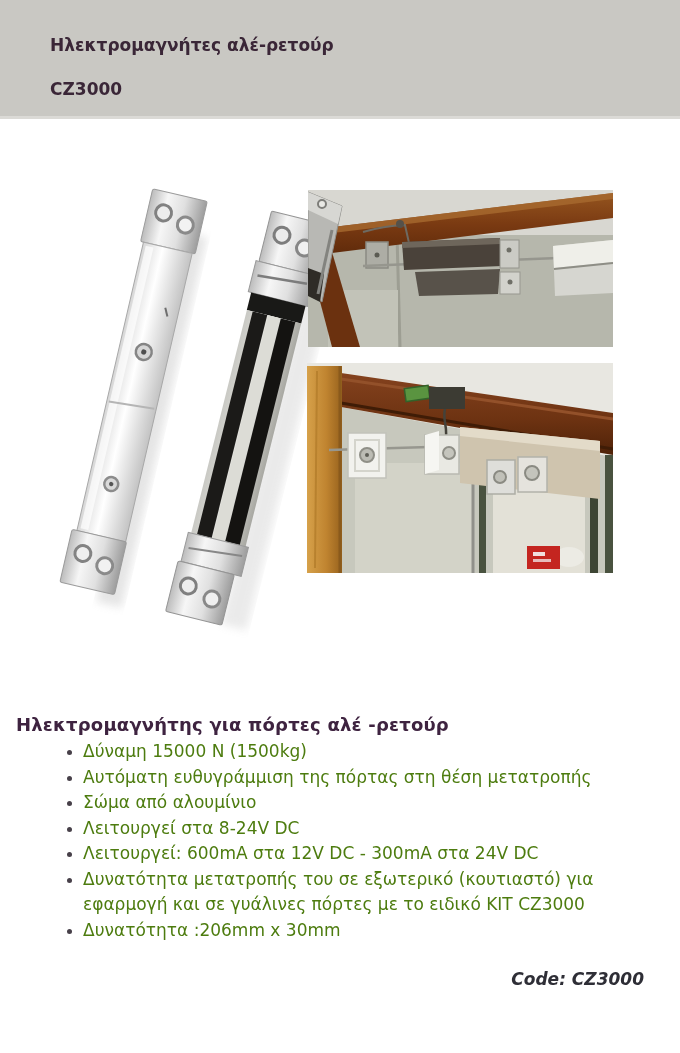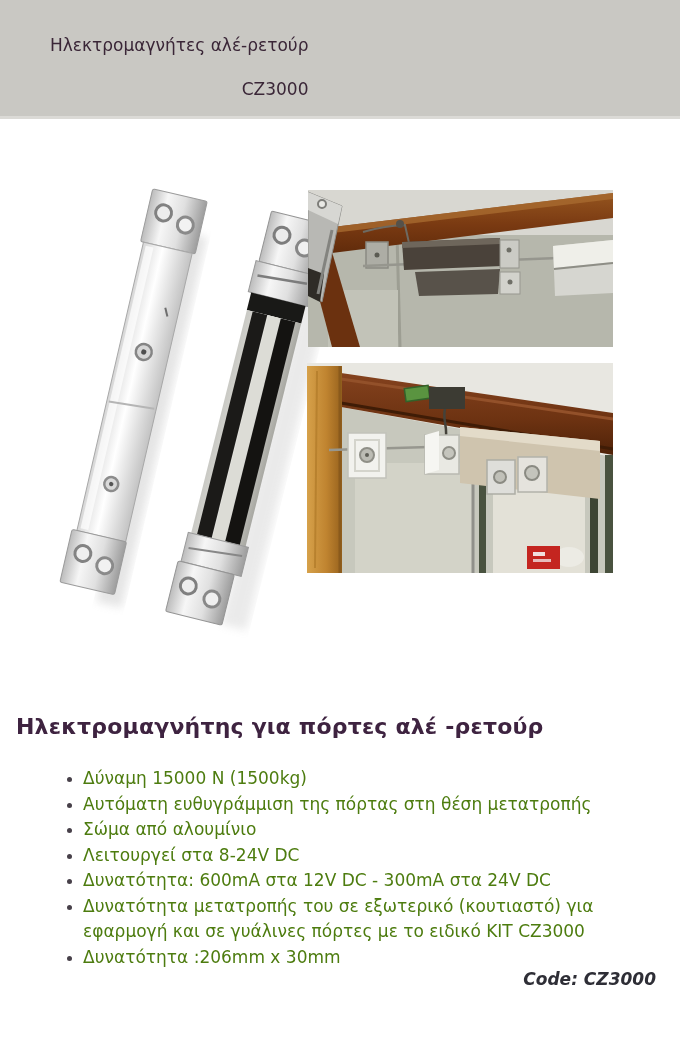--- a/index.html
+++ b/index.html
@@ -5,39 +5,39 @@
   html,body { margin:0; padding:0; background:#ffffff; }
   .page {
     position:relative; width:680px; height:1053px; background:#ffffff;
     font-family:"DejaVu Sans", sans-serif; overflow:hidden;
   }
   .header-bar {
     position:absolute; left:0; top:0; width:680px; height:116px;
     background:#c9c8c3; border-bottom:3px solid #dbdad6;
   }
   .header-title {
-    position:absolute; left:50px; top:34px; text-align:right;
-    font-size:17px; font-weight:normal; line-height:22px; color:#3a2637;
+    position:absolute; left:50px; top:34px; text-align:left;
+    font-size:17px; font-weight:bold; line-height:22px; color:#3a2637;
     white-space:pre-line;
   }
   .img-box { position:absolute; }
   .img-box svg { display:block; }
   .details { position:absolute; left:16px; top:714px; width:648px; }
   .details h2 {
-    margin:0 0 27px 0; font-size:22px; font-weight:bold; color:#3e2340;
+    margin:0 0 4px 0; font-size:18px; font-weight:bold; color:#3e2340;
     letter-spacing:0.2px;
   }
   .spec-list { margin:0; padding:0 0 0 67px; }
   .spec-list li {
     font-size:17px; line-height:25.5px; color:#4d7c0f; max-width:548px;
     list-style:disc outside;
   }
   .spec-list li::marker { color:#474049; font-size:15px; }
   .code-label {
-    position:absolute; right:24px; top:969px;
+    position:absolute; right:36px; top:969px;
     font-size:17px; font-weight:bold; font-style:italic; color:#2e2e36;
   }
 </style>
 </head>
 <body>
 
 <div class="page">
 
   <div class="header-bar">
     <div class="header-title"><span>Ηλεκτρομαγνήτες αλέ-ρετούρ</span><br>
@@ -215,21 +215,21 @@
     </svg>
   </div>
 
   <div class="details">
     <h2>Ηλεκτρομαγνήτης για πόρτες αλέ -ρετούρ</h2>
     <ul class="spec-list">
       <li>Δύναμη 15000 N (1500kg)</li>
       <li>Αυτόματη ευθυγράμμιση της πόρτας στη θέση μετατροπής</li>
       <li>Σώμα από αλουμίνιο</li>
       <li>Λειτουργεί στα 8-24V DC</li>
-      <li>Δυνατότητα: 600mA στα 12V DC - 300mA στα 24V DC</li>
+      <li>Λειτουργεί: 600mA στα 12V DC - 300mA στα 24V DC</li>
       <li>Δυνατότητα μετατροπής του σε εξωτερικό (κουτιαστό) για εφαρμογή και σε γυάλινες πόρτες με το ειδικό ΚΙΤ CZ3000</li>
       <li>Δυνατότητα :206mm x 30mm</li>
     </ul>
   </div>
 
   <div class="code-label">Code: CZ3000</div>
 
 </div>
 
 </body></html>

